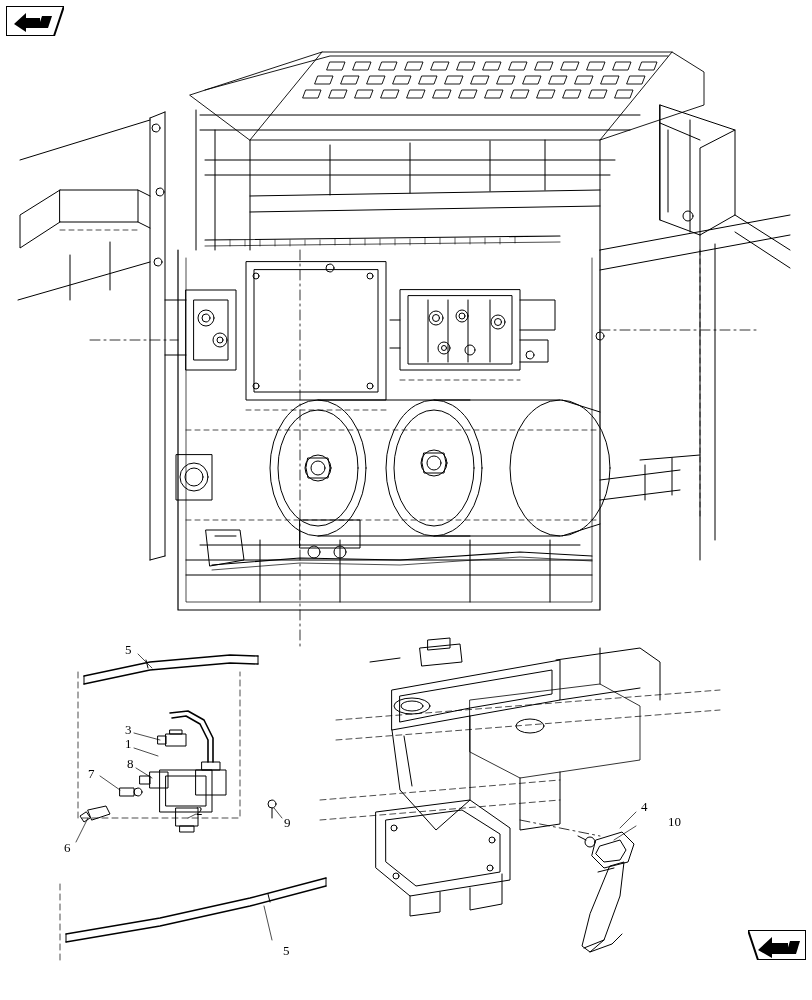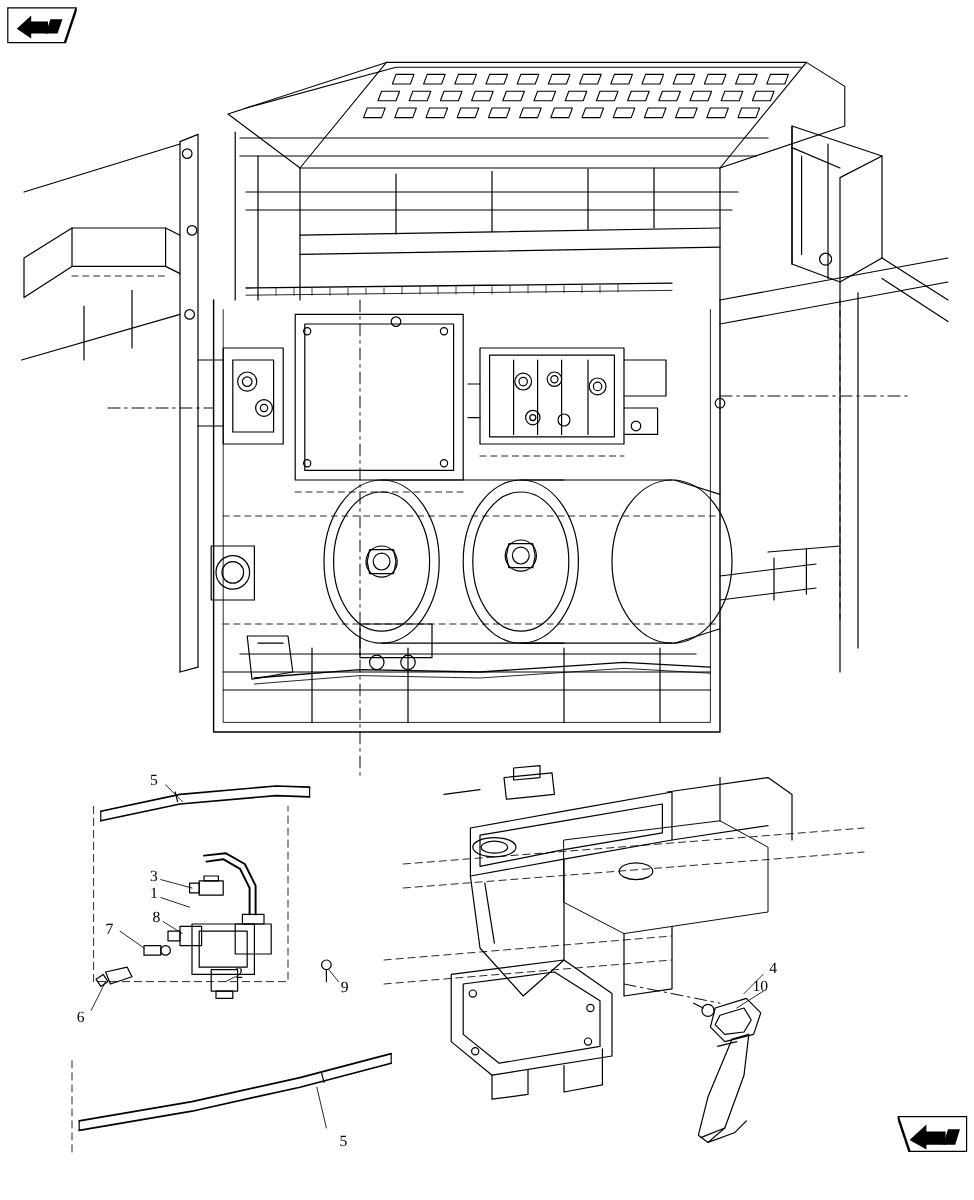--- a/index.html
+++ b/index.html
@@ -424,16 +424,16 @@
 
   <div class="callout" style="left:125px; top:643px;">5</div>
   <div class="callout" style="left:125px; top:723px;">3</div>
   <div class="callout" style="left:125px; top:737px;">1</div>
   <div class="callout" style="left:127px; top:757px;">8</div>
   <div class="callout" style="left:88px; top:767px;">7</div>
   <div class="callout" style="left:196px; top:804px;">2</div>
   <div class="callout" style="left:284px; top:816px;">9</div>
   <div class="callout" style="left:64px; top:841px;">6</div>
   <div class="callout" style="left:641px; top:800px;">4</div>
-  <div class="callout" style="left:627px; top:815px;">10</div>
+  <div class="callout" style="left:668px; top:815px;">10</div>
   <div class="callout" style="left:283px; top:944px;">5</div>
 
 </div>
 
 </body></html>

